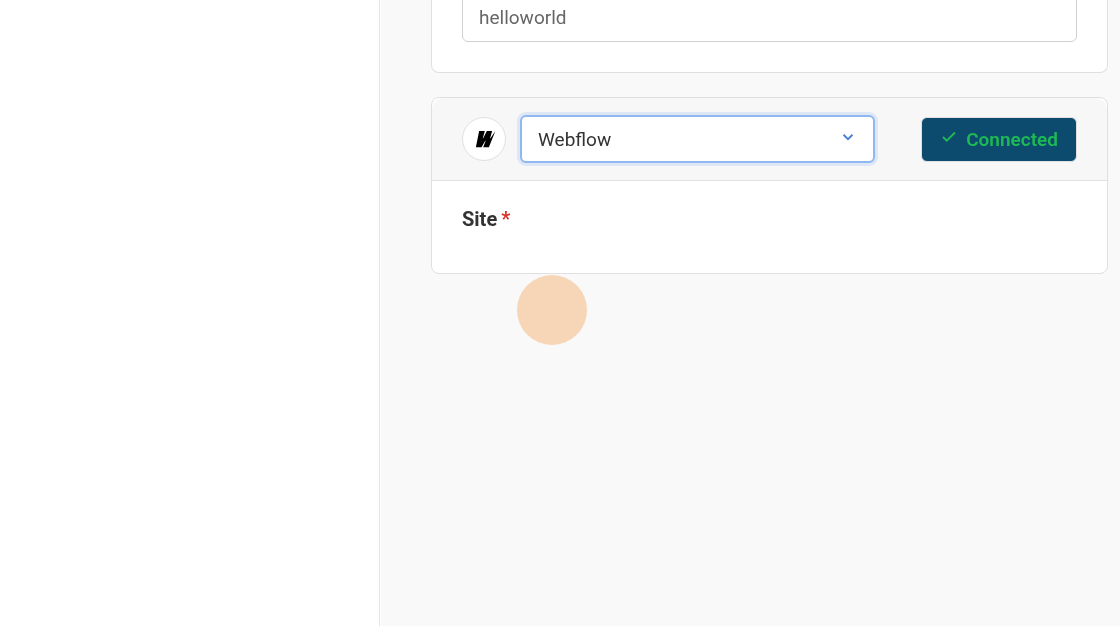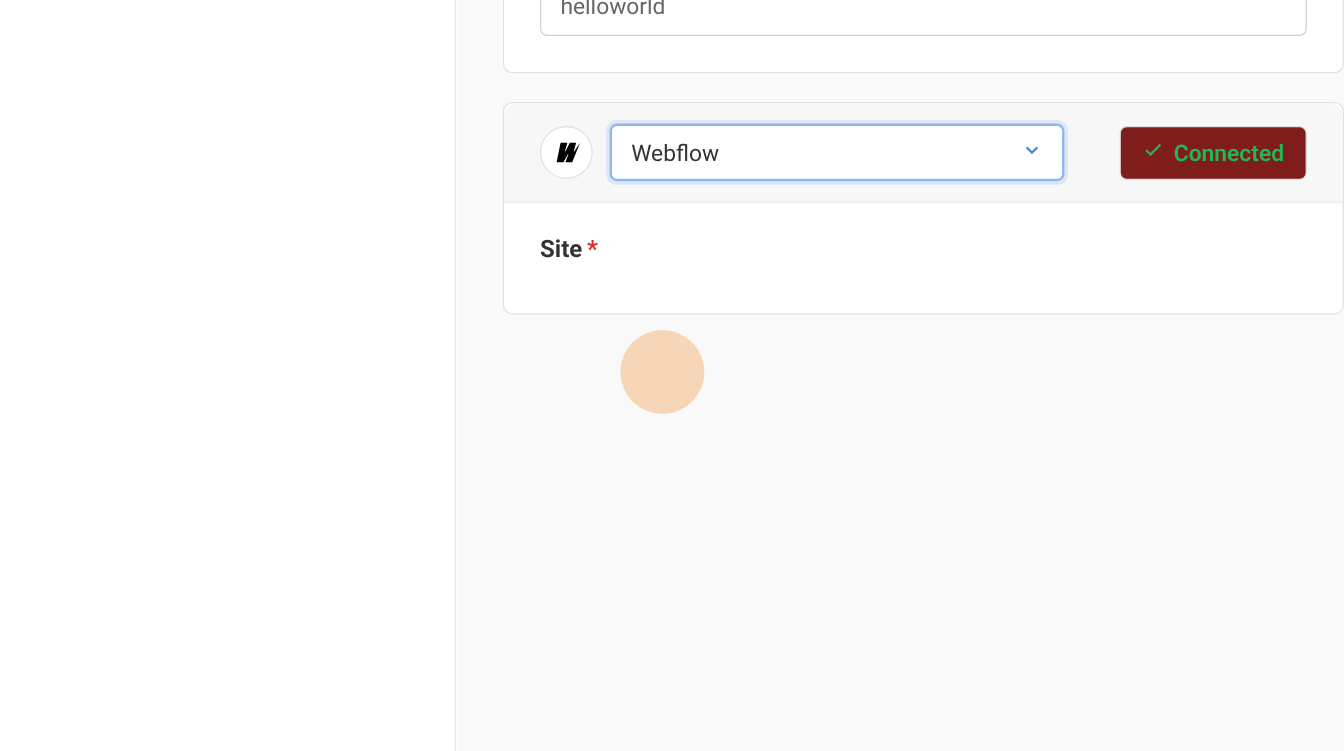--- a/index.html
+++ b/index.html
@@ -27,21 +27,21 @@
       border-right: 1px solid #e5e5e5;
     }
     
     .main-area {
       position: absolute;
       left: 381px;
       top: 0;
       right: 0;
       height: 626px;
       background: #f9f9f9;
-      padding: 0;
+      padding: 12px;
     }
     
     .card {
       background: #ffffff;
       border: 1px solid #e0e0e0;
       border-radius: 8px;
       margin-left: 38px;
       margin-right: 0;
     }
     
@@ -108,21 +108,21 @@
       color: #333;
     }
     
     .chevron-icon {
       color: #4a7fd8;
       width: 18px;
       height: 18px;
     }
     
     .connected-badge {
-      background: #7f1d1d;
+      background: #0c4a6e;
       border: 1px solid #e0e0e0;
       border-radius: 6px;
       padding: 10px 18px;
       display: flex;
       gap: 8px;
       margin-left: 32px;
     }
     
     .check-icon {
       color: #1db954;

